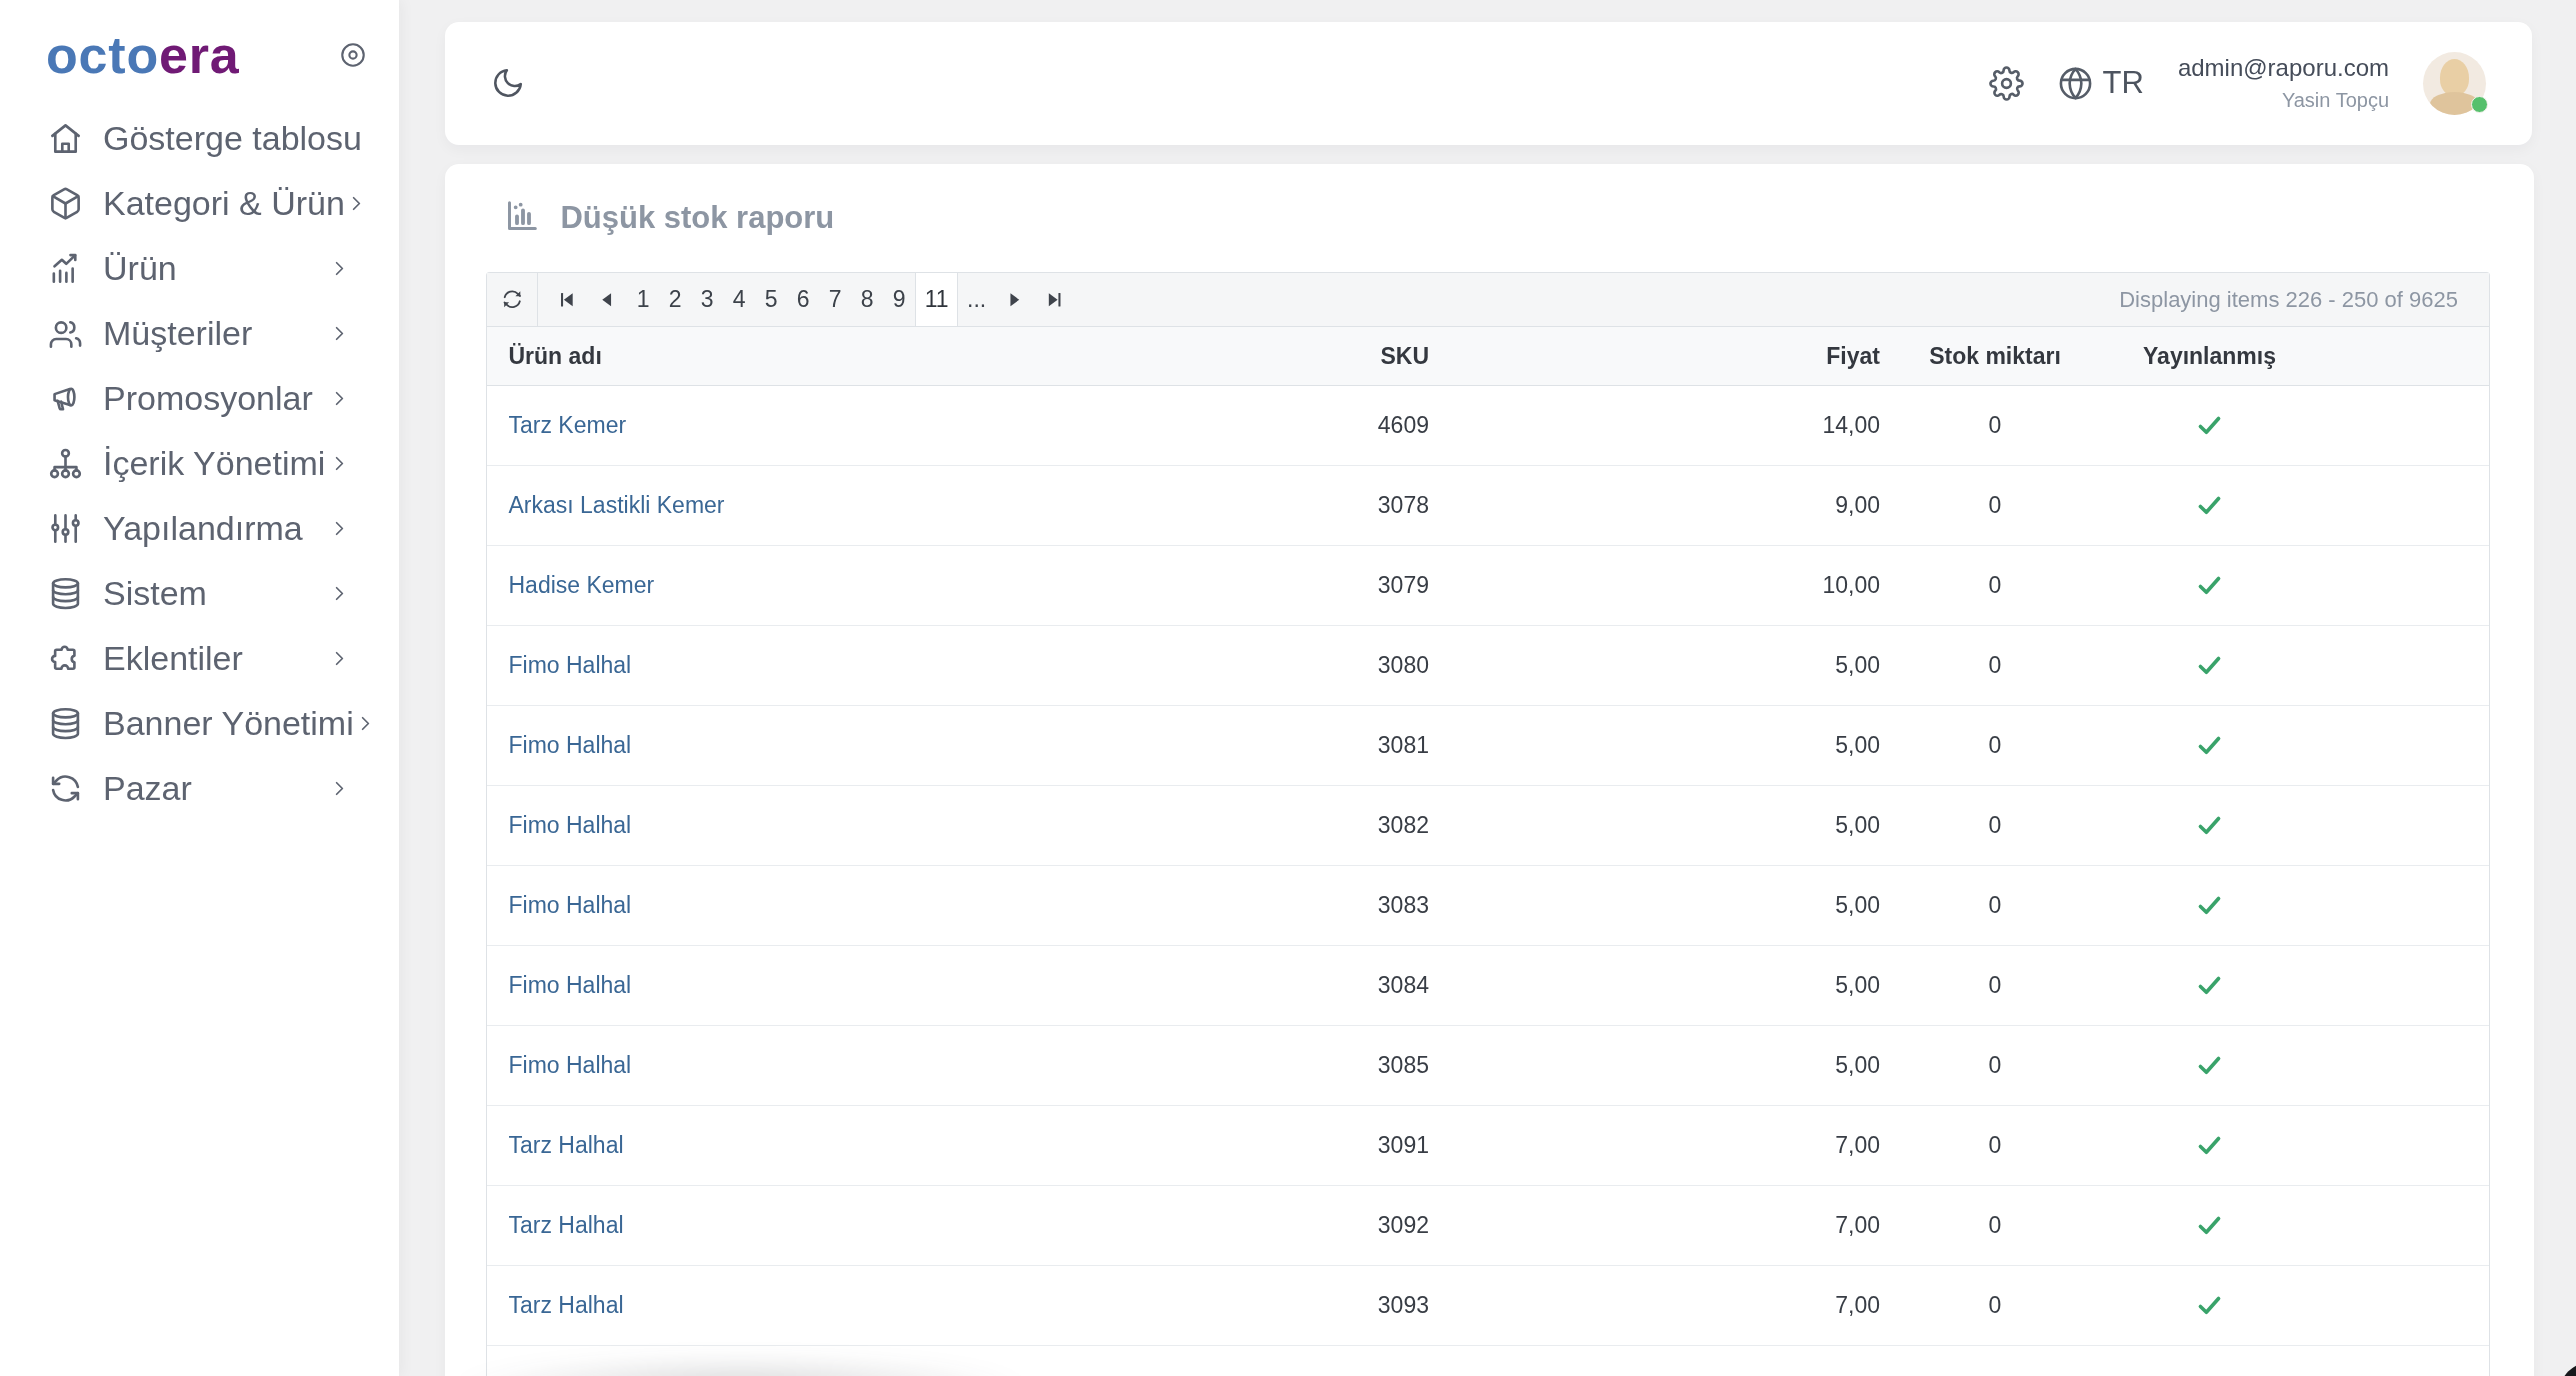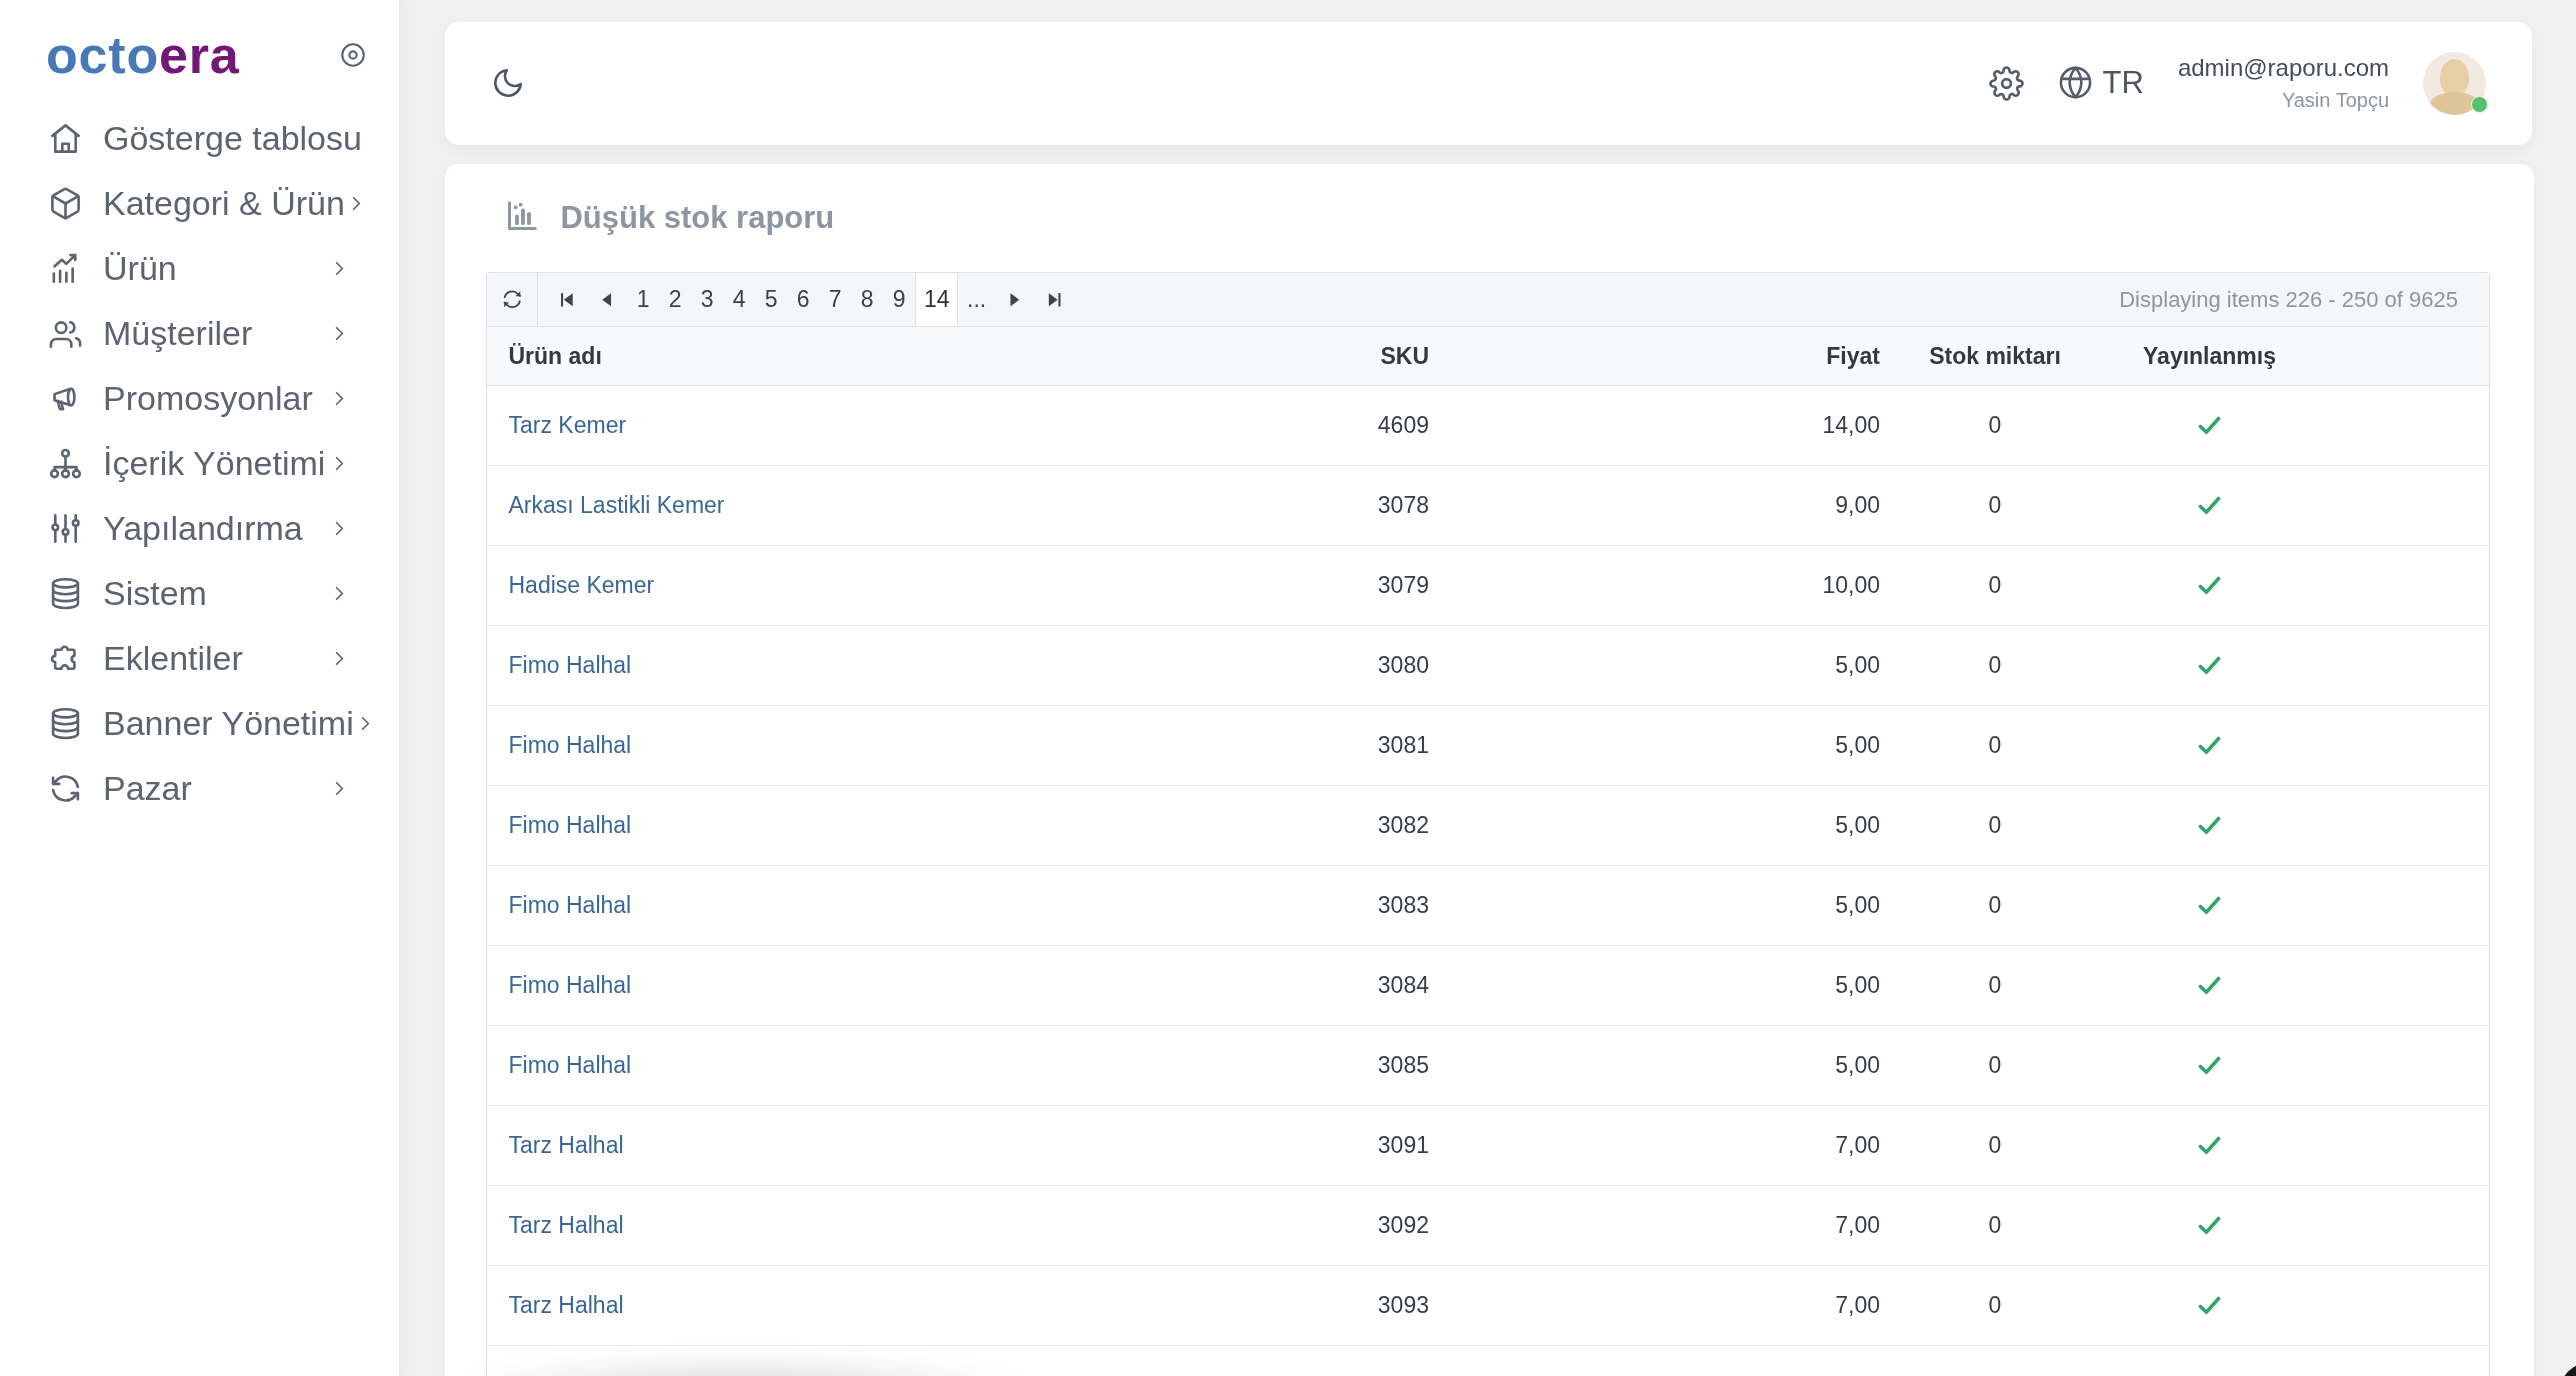--- a/index.html
+++ b/index.html
@@ -20,21 +20,21 @@
   .nicon svg { width:100%; height:100%; }
   .nlabel { white-space:nowrap; }
   .chev { width:23px; height:23px; margin-left:auto; flex:none; color:#5d6370; }
 
   
   .topbar { position:absolute; left:445px; top:21.5px; width:2087px; height:123px; background:#fff; border-radius:14px;
             box-shadow:0 4.6px 14px rgba(30,34,40,.04); display:flex; align-items:center; padding:0 46px; z-index:2; }
   .moon-btn { width:34px; height:34px; color:#4f5560; cursor:pointer; }
   .tb-right { margin-left:auto; display:flex; align-items:center; gap:34px; }
   .icon-btn { width:35px; height:35px; color:#565d68; cursor:pointer; }
-  .lang { display:flex; align-items:flex-start; gap:9.2px; cursor:pointer; color:#565d68; }
+  .lang { display:flex; align-items:flex-end; gap:9.2px; cursor:pointer; color:#565d68; }
   .lang-code { font-size:31px; color:#4d545f; }
   .user-block { text-align:right; cursor:pointer; line-height:1.25; }
   .user-email { font-size:24px; color:#454c59; }
   .user-name { font-size:20px; color:#8d96a3; margin-top:4.6px; }
   .avatar { position:relative; width:63px; height:63px; border-radius:50%; background:#f2eae1; flex:none; cursor:pointer; overflow:visible; }
   .avatar .head { position:absolute; left:17px; top:7.7px; width:29px; height:37px; border-radius:50% 50% 45% 45%; background:#e9cfa5; }
   .avatar .bust { position:absolute; left:7px; top:40px; width:49px; height:24.5px; border-radius:50% 50% 0 0; background:#dfc49c; }
   .avatar .mask { position:absolute; inset:0; border-radius:50%; overflow:hidden; }
   .status-dot { position:absolute; right:-1.5px; bottom:1.5px; width:17px; height:17px; border-radius:50%; background:#56c06c; border:1.5px solid #f7f3ef; }
 
@@ -316,21 +316,21 @@
         <span class="pnum">1</span>
             <span class="pnum">2</span>
             <span class="pnum">3</span>
             <span class="pnum">4</span>
             <span class="pnum">5</span>
             <span class="pnum">6</span>
             <span class="pnum">7</span>
             <span class="pnum">8</span>
             <span class="pnum">9</span>
           </span>
-        <span class="pcur">14</span>
+        <span class="pcur">11</span>
         <span class="pellipsis">...</span>
         <span class="pbtn">
           <svg viewBox="0 0 24 24" width="21.5" height="21.5">
               <path d="M7.2 4.8 17 12l-9.8 7.2z" fill="#3f444c"></path>
             </svg>
         </span>
         <span class="pbtn">
           <svg viewBox="0 0 24 24" width="21.5" height="21.5">
               <path d="M5.4 4.8 15.2 12l-9.8 7.2z" fill="#3f444c"></path>
               <rect x="16.1" y="4.5" width="2.3" height="15" rx="0.6" fill="#3f444c"></rect>

